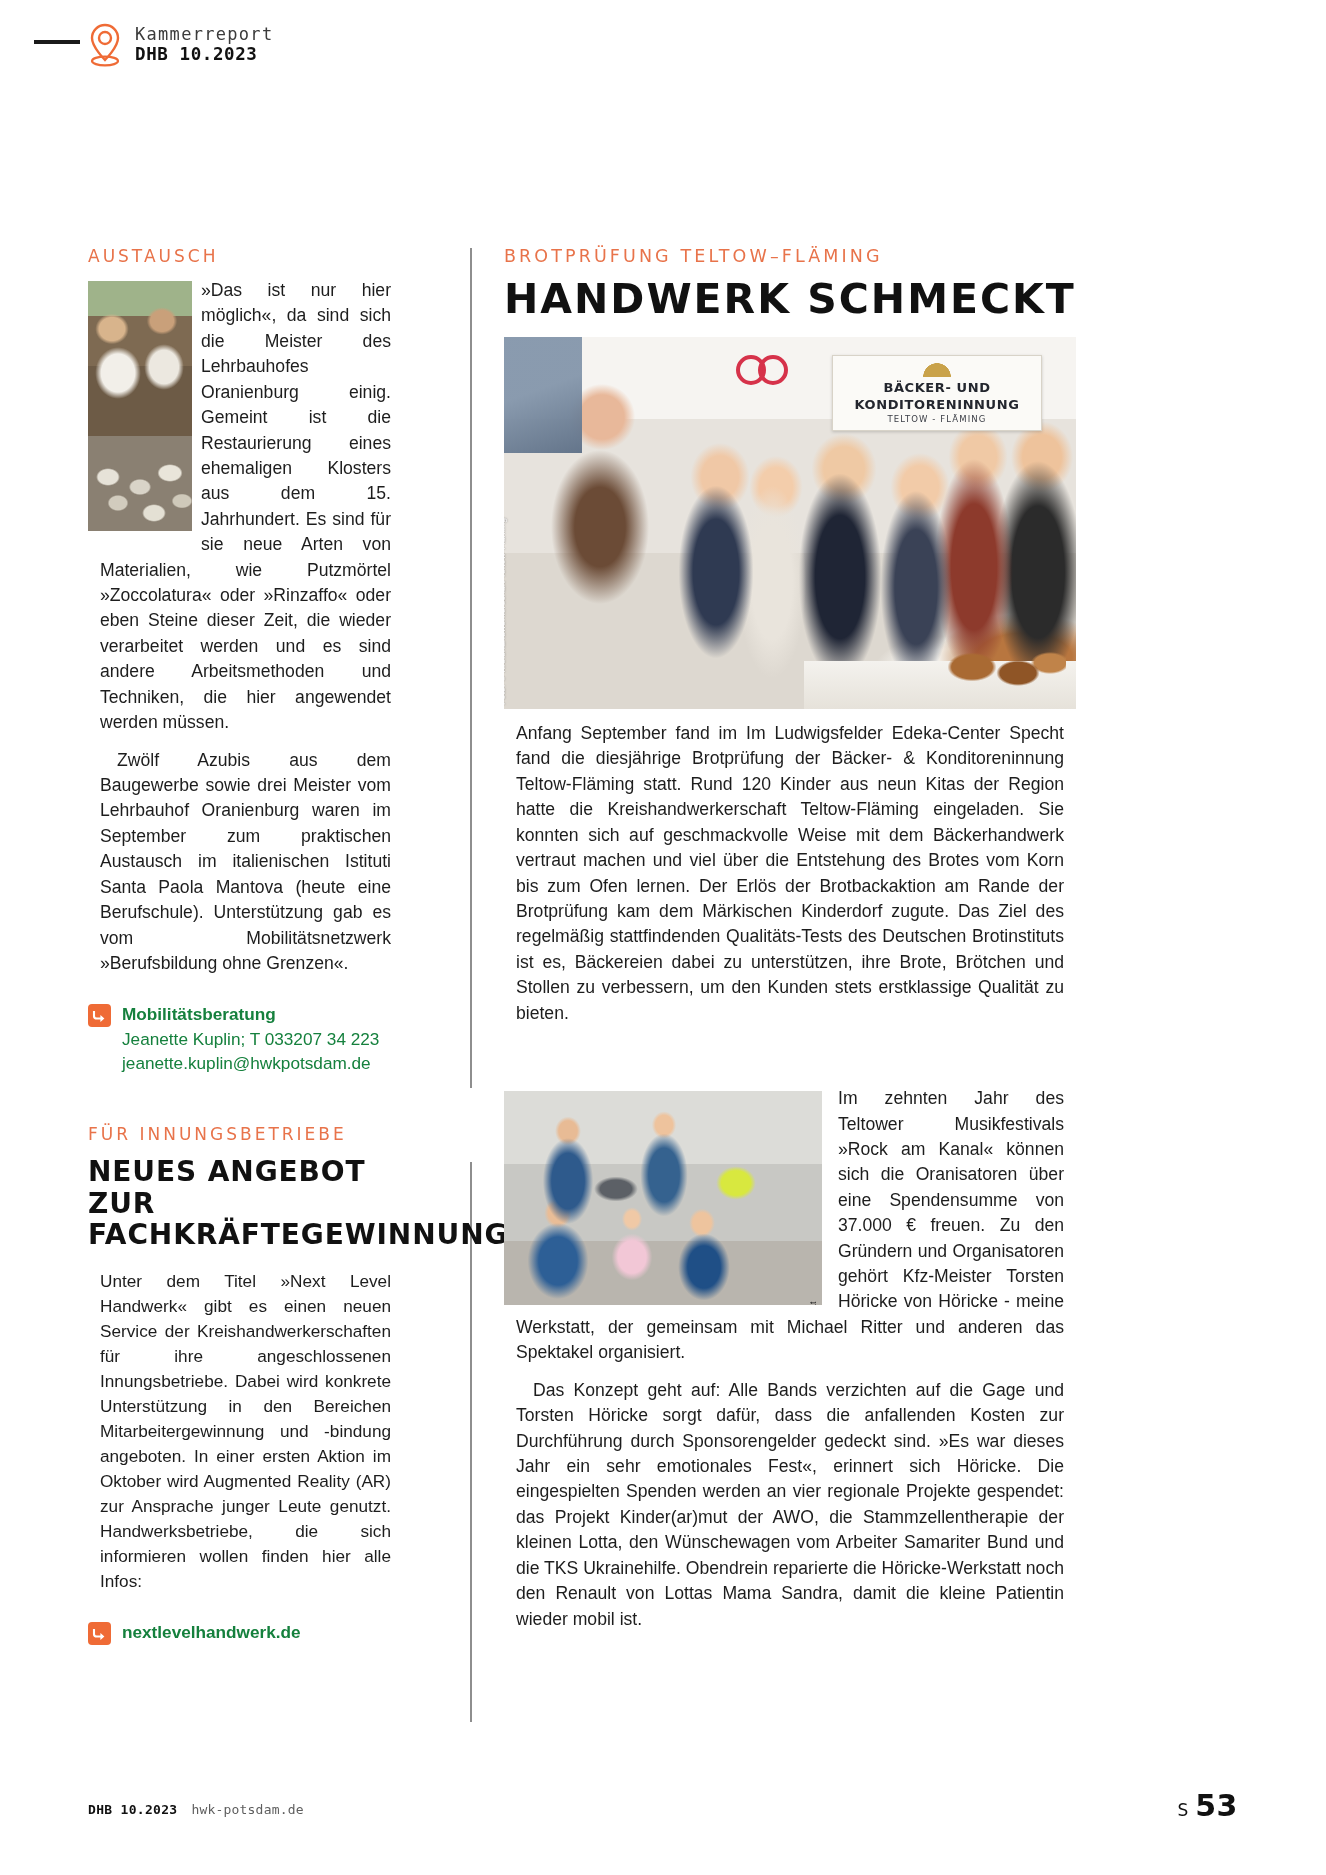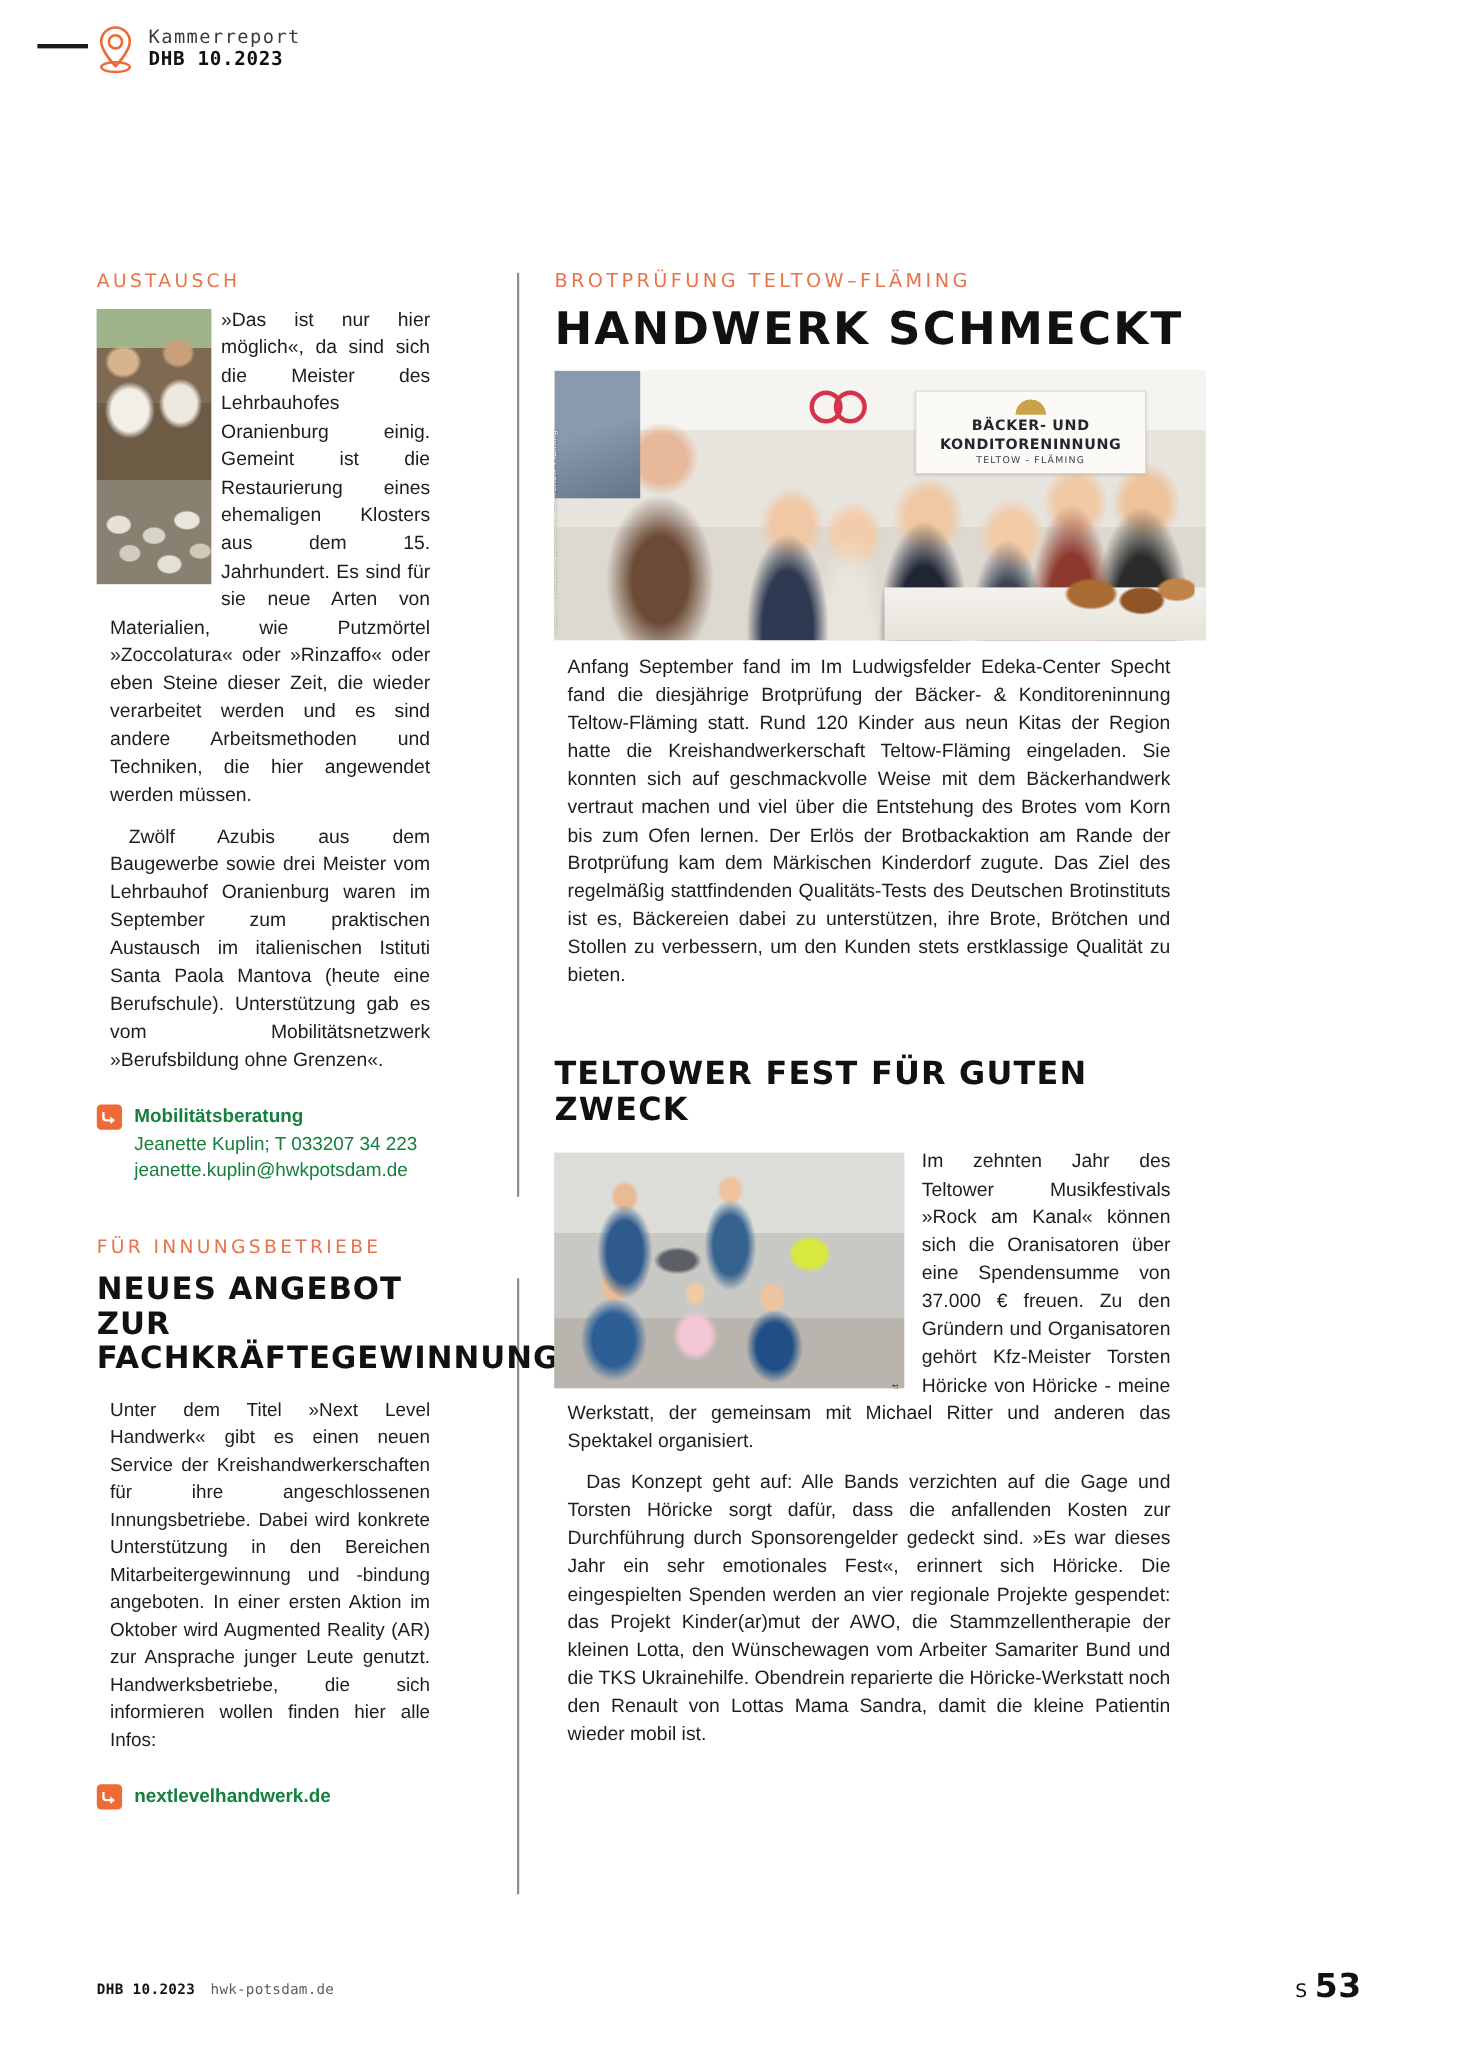--- a/index.html
+++ b/index.html
@@ -215,41 +215,40 @@
     color: #fafafa;
     letter-spacing: 0.25px;
     text-shadow: 0 0 2px rgba(0,0,0,.6);
     font-family: "Liberation Sans", sans-serif;
   }
   .photo .vcredit.dark { color: #1b1b1b; text-shadow: none; }
 
   
   #photo-bakery {
     width: 572px;
-    height: 245px;
+    height: 372px;
     background:
       radial-gradient(ellipse 70px 110px at 96px 190px, #6b4b36 0 36%, rgba(107,75,54,0) 70%),
       radial-gradient(ellipse 46px 46px at 98px 80px, #e8b89a 0 48%, rgba(232,184,154,0) 72%),
       radial-gradient(ellipse 52px 120px at 212px 235px, #2f3a52 0 44%, rgba(47,58,82,0) 72%),
       radial-gradient(ellipse 40px 46px at 216px 140px, #f0c8a6 0 46%, rgba(240,200,166,0) 74%),
       radial-gradient(ellipse 46px 130px at 268px 245px, #e9e4dc 0 44%, rgba(233,228,220,0) 74%),
       radial-gradient(ellipse 36px 42px at 272px 150px, #f3cdab 0 46%, rgba(243,205,171,0) 74%),
       radial-gradient(ellipse 56px 140px at 336px 240px, #1f2535 0 44%, rgba(31,37,53,0) 74%),
       radial-gradient(ellipse 44px 48px at 340px 132px, #efc9a4 0 46%, rgba(239,201,164,0) 74%),
       radial-gradient(ellipse 48px 130px at 412px 250px, #3a4256 0 44%, rgba(58,66,86,0) 74%),
       radial-gradient(ellipse 40px 46px at 416px 150px, #f2cba8 0 46%, rgba(242,203,168,0) 74%),
       radial-gradient(ellipse 54px 150px at 470px 230px, #8d3a2c 0 42%, rgba(141,58,44,0) 72%),
       radial-gradient(ellipse 40px 46px at 474px 120px, #f0c9a5 0 46%, rgba(240,201,165,0) 74%),
       radial-gradient(ellipse 60px 150px at 534px 235px, #2b2b2b 0 44%, rgba(43,43,43,0) 74%),
       radial-gradient(ellipse 42px 48px at 538px 120px, #eec39c 0 46%, rgba(238,195,156,0) 74%),
       radial-gradient(ellipse 120px 60px at 520px 320px, #b8763f 0 40%, rgba(184,118,63,0) 72%),
       radial-gradient(ellipse 90px 40px at 440px 330px, #f5f3ee 0 44%, rgba(245,243,238,0) 76%),
       linear-gradient(180deg, #f6f4f1 0 22%, #e7e3dd 22% 58%, #ddd8d0 58% 100%),
       #e3dfd8;
-    padding-left: 20px;
   }
   .hero-sign {
     position: absolute;
     left: 328px; top: 18px;
     width: 208px; height: 74px;
     background: #fbfaf7;
     border: 1px solid #d8d3c8;
     display: flex; flex-direction: column;
     align-items: center; justify-content: center;
     gap: 2px;
@@ -480,21 +479,20 @@
         <div class="hero-bread"></div>
         <span class="vcredit">Foto: © Kreishandwerkerschaft Teltow-Fläming</span>
       </div>
 
       <div class="body-text">
         <p>Anfang September fand im Im Ludwigsfelder Edeka-Center Specht fand die diesjährige Brotprüfung der Bäcker- &amp; Konditoreninnung Teltow-Fläming statt. Rund 120 Kinder aus neun Kitas der Region hatte die Kreishandwerkerschaft Teltow-Fläming eingeladen. Sie konnten sich auf geschmackvolle Weise mit dem Bäckerhandwerk vertraut machen und viel über die Entstehung des Brotes vom Korn bis zum Ofen lernen. Der Erlös der Brotbackaktion am Rande der Brotprüfung kam dem Märkischen Kinderdorf zugute. Das Ziel des regelmäßig stattfindenden Qualitäts-Tests des Deutschen Brotinstituts ist es, Bäckereien dabei zu unterstützen, ihre Brote, Brötchen und Stollen zu verbessern, um den Kunden stets erstklassige Qualität zu bieten.</p>
       </div>
     </div>
 
     <div style="margin-top:60px">
-      <h2 class="headline headline-md" style="font-size:29px;letter-spacing:1.1px">TELTOWER FEST FÜR GUTEN ZWECK</h2>
 
       <div class="body-text">
         <div class="photo" id="photo-workshop">
           <span class="vcredit dark" style="left:auto;right:2px;bottom:4px;transform-origin:right bottom;">Foto: © privat</span>
         </div>
         <p>Im zehnten Jahr des Teltower Musikfestivals »Rock am Kanal« können sich die Oranisatoren über eine Spendensumme von 37.000 € freuen. Zu den Gründern und Organisatoren gehört Kfz-Meister Torsten Höricke von Höricke - meine Werkstatt, der gemeinsam mit Michael Ritter und anderen das Spektakel organisiert.</p>
         <p>Das Konzept geht auf: Alle Bands verzichten auf die Gage und Torsten Höricke sorgt dafür, dass die anfallenden Kosten zur Durchführung durch Sponsorengelder gedeckt sind. »Es war dieses Jahr ein sehr emotionales Fest«, erinnert sich Höricke. Die eingespielten Spenden werden an vier regionale Projekte gespendet: das Projekt Kinder(ar)mut der AWO, die Stammzellentherapie der kleinen Lotta, den Wünschewagen vom Arbeiter Samariter Bund und die TKS Ukrainehilfe. Obendrein reparierte die Höricke-Werkstatt noch den Renault von Lottas Mama Sandra, damit die kleine Patientin wieder mobil ist.</p>
       </div>
     </div>
   </div>

